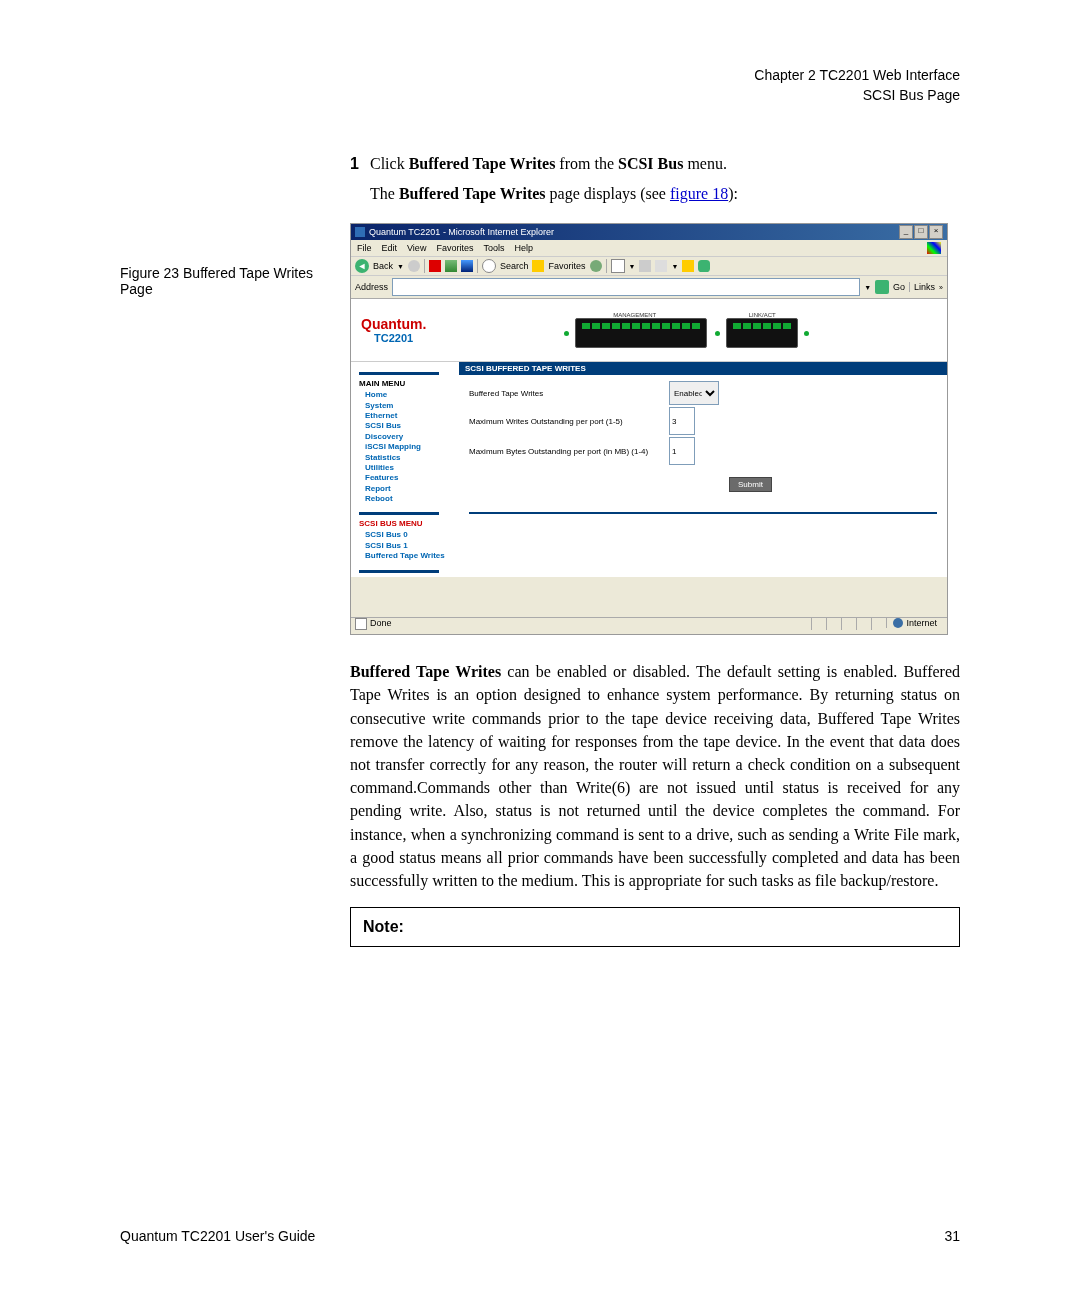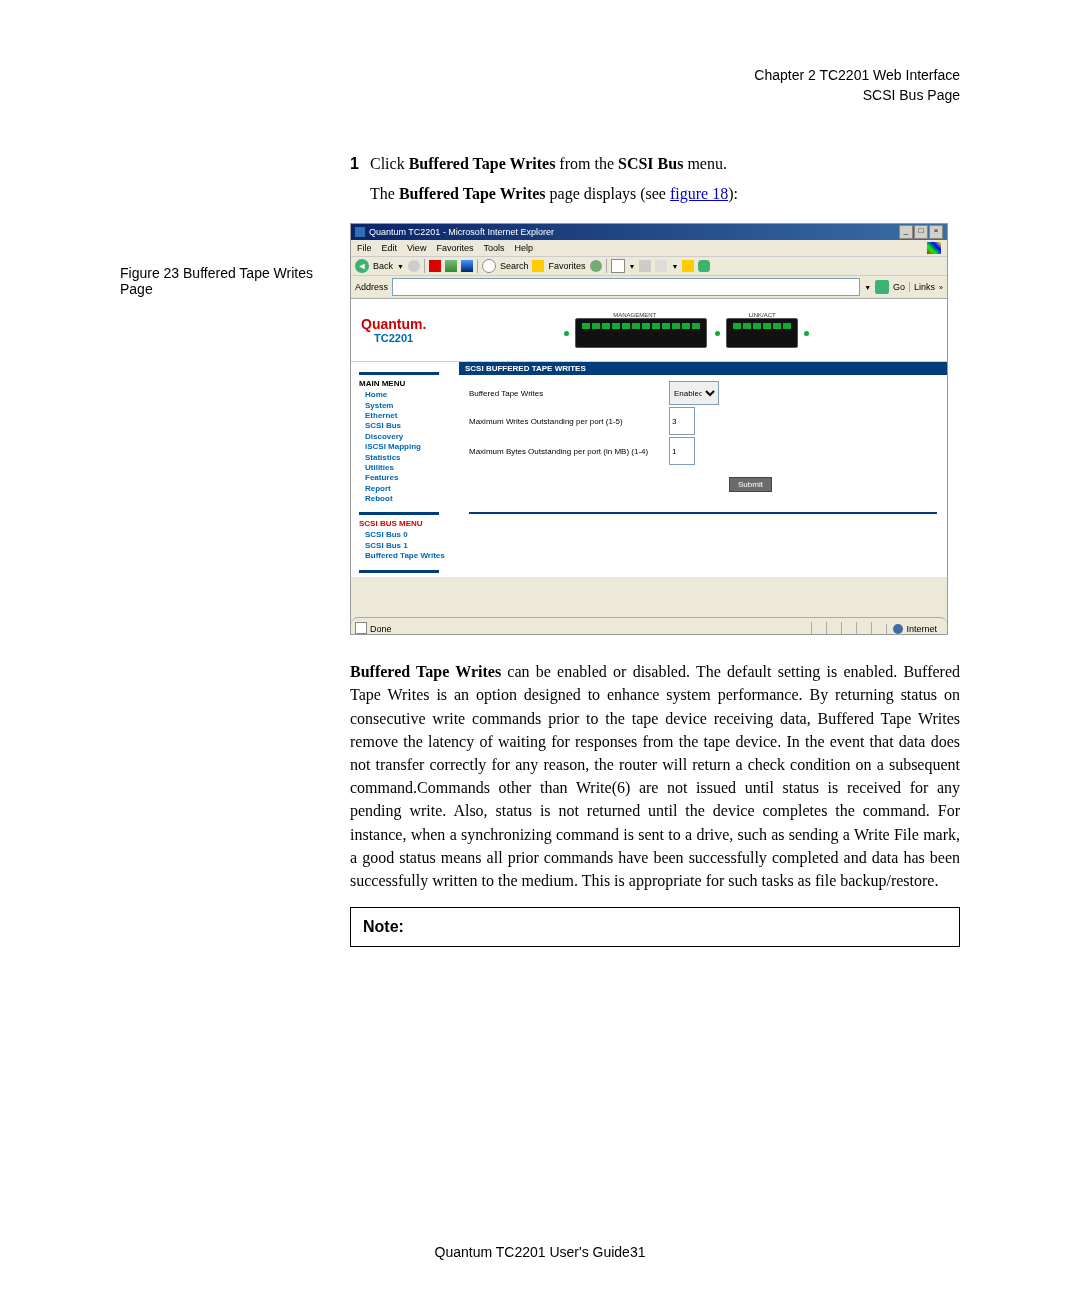--- a/index.html
+++ b/index.html
@@ -151,21 +151,21 @@
   .form-row select, .form-row input {
     font-size:8px; height:24px; border:1px solid #7f9db9;
   }
   .form-row select{width:50px;}
   .form-row input{width:20px;}
   .submit-btn {
     background:#6b6b6b; color:#fff; font-size:8px; padding:2px 8px; border:1px solid #444; margin-top:10px; margin-left:260px; cursor:pointer;
   }
   .panel-bottom-line{height:2px;background:#003d7a;margin-top:20px;}
   .ss-status {
-    position:absolute; bottom:0; left:0; right:0; height:16px; background:#ece9d8; border-top:1px solid #aaa; display:flex; align-items:flex-end; font-size:9px; padding:0 4px;border-radius:7px;
+    position:absolute; bottom:0; left:0; right:0; height:16px; background:#ece9d8; border-top:1px solid #aaa; display:flex; align-items:flex-start; font-size:9px; padding:0 4px;
   }
   .ss-status .doneic{width:10px;height:10px;background:#fff;border:1px solid #888;margin-right:3px;}
   .ss-status .spacer{flex:1;}
   .ss-status .cells{display:flex;}
   .ss-status .cells span{width:14px;height:12px;border-left:1px solid #aaa;}
   .ss-status .zone{display:flex;align-items:center;gap:3px;border-left:1px solid #aaa;padding:0 6px;}
   .ss-status .globe{width:10px;height:10px;background:#3a6ea5;border-radius:50%;}
 
   
   .body-para {
@@ -174,21 +174,21 @@
     line-height: 1.45;
     text-align: justify;
     margin-bottom: 15px;
   }
   .note-box {
     border:1px solid #000; padding:10px 12px; display:flex; gap:12px; font-family: "Palatino Linotype","Book Antiqua",Palatino,serif;
   }
   .note-box .note-label { font-family: Arial,Helvetica,sans-serif; font-weight:bold; }
   .note-box .note-text { flex:1; line-height:1.4; }
   .footer {
-    position:absolute; bottom:30px; left:120px; right:120px; display:flex; justify-content:center;
+    position:absolute; bottom:46px; left:120px; right:120px; display:flex; justify-content:space-between;
     font-family:Arial,Helvetica,sans-serif; font-size:14px;
   }
 </style>
 </head>
 <body>
 
 <div class="page">
   <div class="header">
     <div>Chapter 2  TC2201 Web Interface</div>
     <div>SCSI Bus Page</div>

